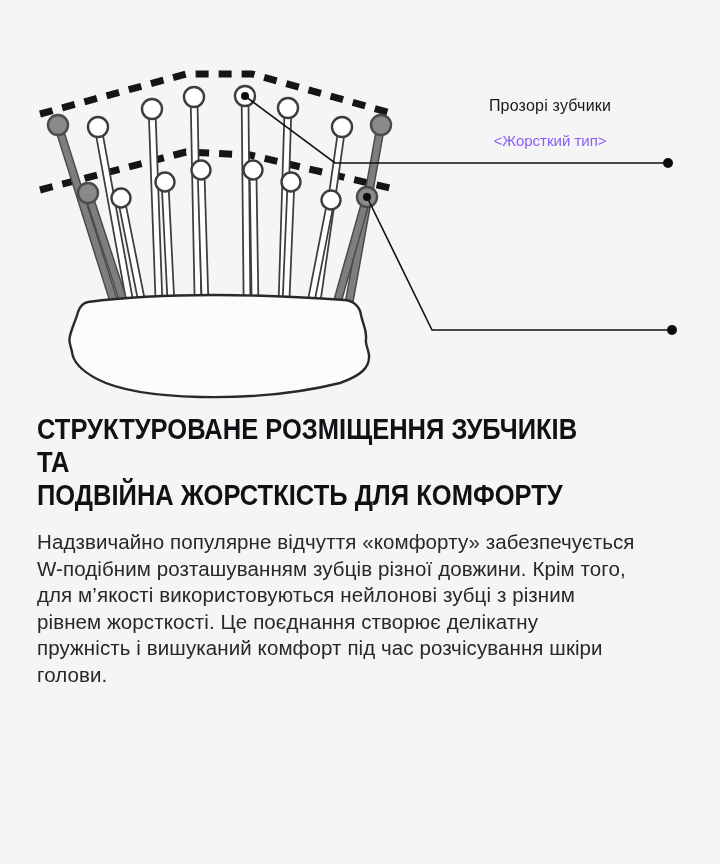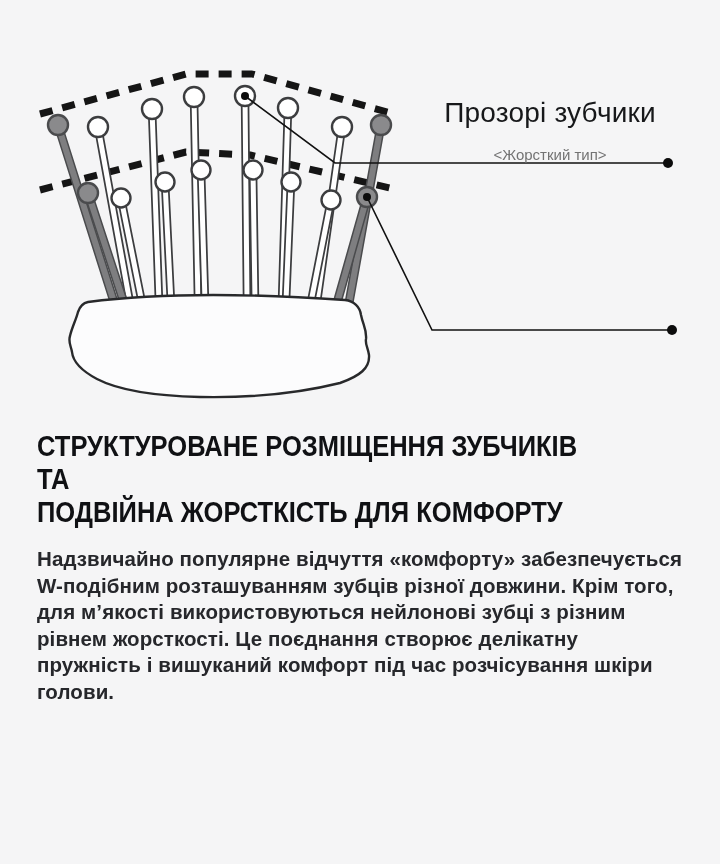--- a/index.html
+++ b/index.html
@@ -23,30 +23,30 @@
   .bristle .shaft-fill{stroke:var(--bristle-white);stroke-width:5;stroke-linecap:round;}
   .bristle.gray .shaft-outline{stroke:#4a4b4d;stroke-width:9;}
   .bristle.gray .shaft-fill{stroke:var(--brown);stroke-width:6;}
   .bristle .ball{fill:var(--bristle-white);stroke:var(--outline);stroke-width:2.4;}
   .bristle.gray .ball{fill:var(--brown-ball);stroke:#4a4b4d;}
   .guide{fill:none;stroke:var(--line);stroke-width:7;stroke-dasharray:13 10;stroke-linejoin:round;}
   .cushion{fill:#fcfcfd;stroke:#28292b;stroke-width:2.4;stroke-linejoin:round;}
   .leader{fill:none;stroke:#111;stroke-width:1.6;}
   .leader-dot{fill:#0c0c0c;}
   .callout{position:absolute;left:429px;width:242px;text-align:center;}
-  .callout-title{font-size:28px;font-weight:500;letter-spacing:.2px;color:#17181a;}
-  .callout-sub{font-size:15px;font-weight:400;color:#737373;margin-top:17px;}
-  .article{position:absolute;left:0;right:0;top:430px;padding:0 37px;}
+  .callout-title{font-size:16px;font-weight:500;letter-spacing:.2px;color:#17181a;}
+  .callout-sub{font-size:15px;font-weight:400;color:#8b5cf6;margin-top:17px;}
+  .article{position:absolute;left:0;right:0;top:413px;padding:0 37px;}
   .article h1{
     margin:0;font-size:29px;line-height:33px;font-weight:700;color:#101114;
     white-space:pre-line;transform:scaleX(.88);transform-origin:left top;
     letter-spacing:0;
   }
   .article p{
-    margin:0;font-size:20.5px;line-height:26.5px;font-weight:700;color:#26272b;
+    margin:0;font-size:20.5px;line-height:26.5px;font-weight:400;color:#26272b;
     white-space:pre-line;letter-spacing:.1px;
   }
   .article p.p1{margin-top:17px;}
   .article p.p2{margin-top:21px;}
 </style>
 </head>
 <body>
 
 <div class="page">
 

